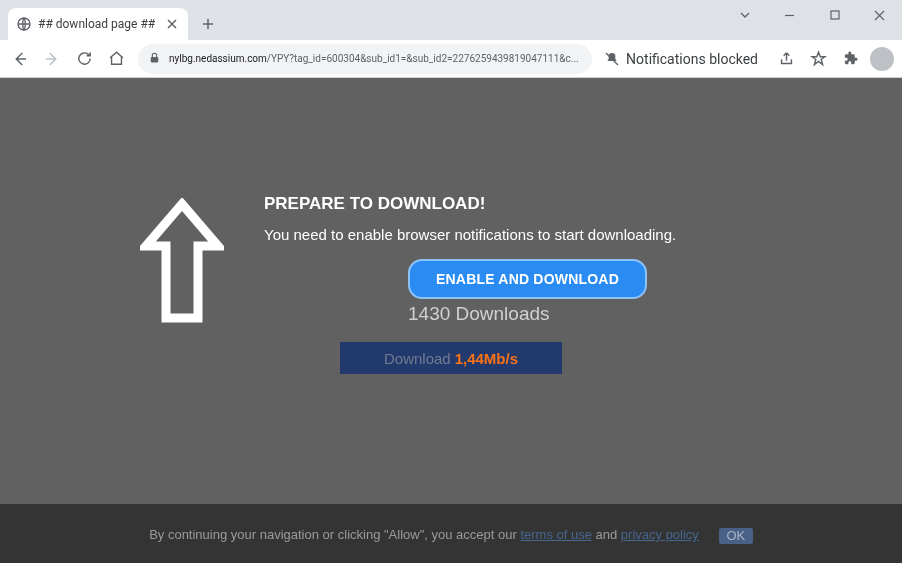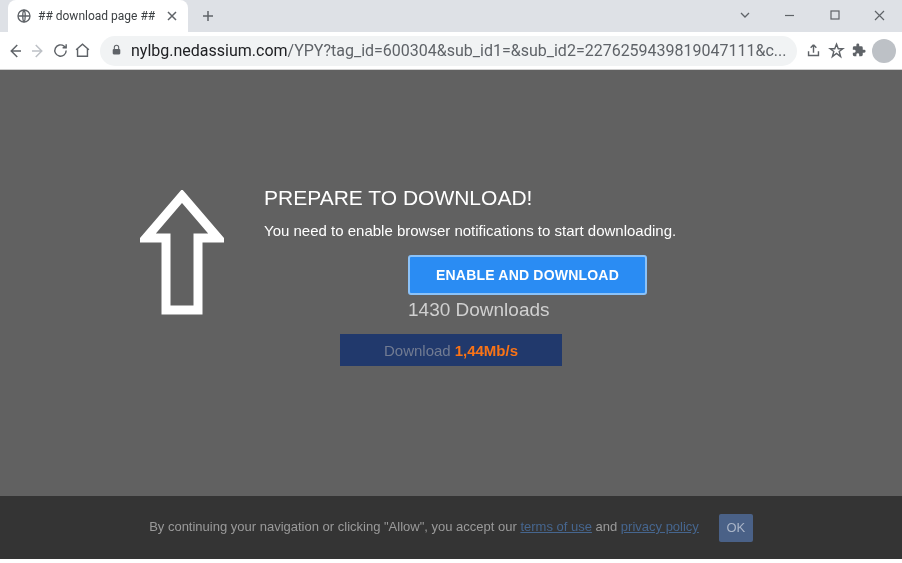--- a/index.html
+++ b/index.html
@@ -6,21 +6,21 @@
     body {
       font-family: -apple-system, "Segoe UI", Roboto, Arial, sans-serif;
       width: 902px;
       height: 563px;
       overflow: hidden;
       background: #fff;
     }
 
     
     .titlebar {
-      height: 32px;
+      height: 40px;
       background: #dee1e6;
       display: flex;
       align-items: flex-end;
       padding-left: 8px;
       position: relative;
     }
     .tab {
       display: flex;
       align-items: center;
       background: #fff;
@@ -88,21 +88,21 @@
       background: #f1f3f4;
       border-radius: 15px;
       display: flex;
       align-items: center;
       padding: 0 10px;
       gap: 8px;
       margin: 0 4px;
     }
     .omnibox .lock { color: #5f6368; }
     .url-text {
-      font-size: 16px;
+      font-size: 10px;
       color: #202124;
       white-space: nowrap;
       overflow: hidden;
       flex: 1;
     }
     .url-text .dim { color: #5f6368; }
 
     .notif-chip {
       display: flex;
       align-items: center;
@@ -130,39 +130,39 @@
       align-items: flex-start;
       gap: 40px;
     }
 
     .arrow-up { margin-top: 4px; }
 
     .text-block {
       padding-top: 0px;
     }
     .prepare-heading {
-      font-size: 21px;
-      font-weight: 400;
+      font-size: 17px;
+      font-weight: 700;
     }
     .prepare-sub {
       font-size: 15px;
       margin-top: 12px;
     }
     .enable-btn {
       display: inline-block;
       margin-top: 16px;
       margin-left: 144px;
       background: #2a8cf3;
       color: #fff;
       font-weight: 700;
       font-size: 14px;
       letter-spacing: 0.2px;
       padding: 10px 26px;
       border: 2px solid #8bc2f8;
-      border-radius: 3px;
+      border-radius: 14px;
     }
     .downloads-count {
       font-size: 19px;
       color: #d0d0d0;
       margin-left: 144px;
       margin-top: 4px;
     }
 
     .download-speed-btn {
       position: absolute;
@@ -199,21 +199,21 @@
     .bottom-text {
       text-align: center;
       line-height: 1.4;
     }
     .bottom-text a { color: #46668f; text-decoration: underline; }
     .ok-btn {
       background: #4a6187;
       color: #a9b4c7;
       font-size: 13px;
       width: 34px;
-      height: 28px;
+      height: 16px;
       display: flex;
       align-items: center;
       justify-content: center;
       border-radius: 2px;
     }
 
     .avatar-circle {
       width: 24px; height: 24px;
       background: #bdc1c6;
       border-radius: 50%;
@@ -297,20 +297,27 @@
       <svg width="13" height="13" viewBox="0 0 24 24" fill="#5f6368">
           <rect x="5" y="11" width="14" height="10" rx="2"></rect>
           <path d="M8 11V8a4 4 0 1 1 8 0v3" fill="none" stroke="#5f6368" stroke-width="2"></path>
         </svg>
     </span>
     <span class="url-text">
       <span>nylbg.nedassium.com</span><span class="dim">/YPY?tag_id=600304&amp;sub_id1=&amp;sub_id2=2276259439819047111&amp;c...</span>
     </span>
   </div>
 
+  <div class="notif-chip">
+    <svg width="16" height="16" viewBox="0 0 24 24" fill="#5f6368">
+      <path d="M12 3a5 5 0 0 0-5 5v4l-2 3h14l-2-3V8a5 5 0 0 0-5-5z"></path>
+      <path d="M3 3l18 18" stroke="#5f6368" stroke-width="2"></path>
+    </svg>
+    <span>Notifications blocked</span>
+  </div>
 
   <div class="tb-btn">
     <svg width="17" height="17" viewBox="0 0 24 24" fill="none" stroke="#5f6368" stroke-width="2">
         <path d="M12 15V4m0 0l-4 4m4-4l4 4"></path>
         <path d="M5 13v6h14v-6"></path>
       </svg>
   </div>
   <div class="tb-btn">
     <svg width="17" height="17" viewBox="0 0 24 24" fill="none" stroke="#5f6368" stroke-width="2">
         <path d="M12 3l2.5 6.5H21l-5.2 4 2 7L12 16l-5.8 4.5 2-7L3 9.5h6.5z"></path>

